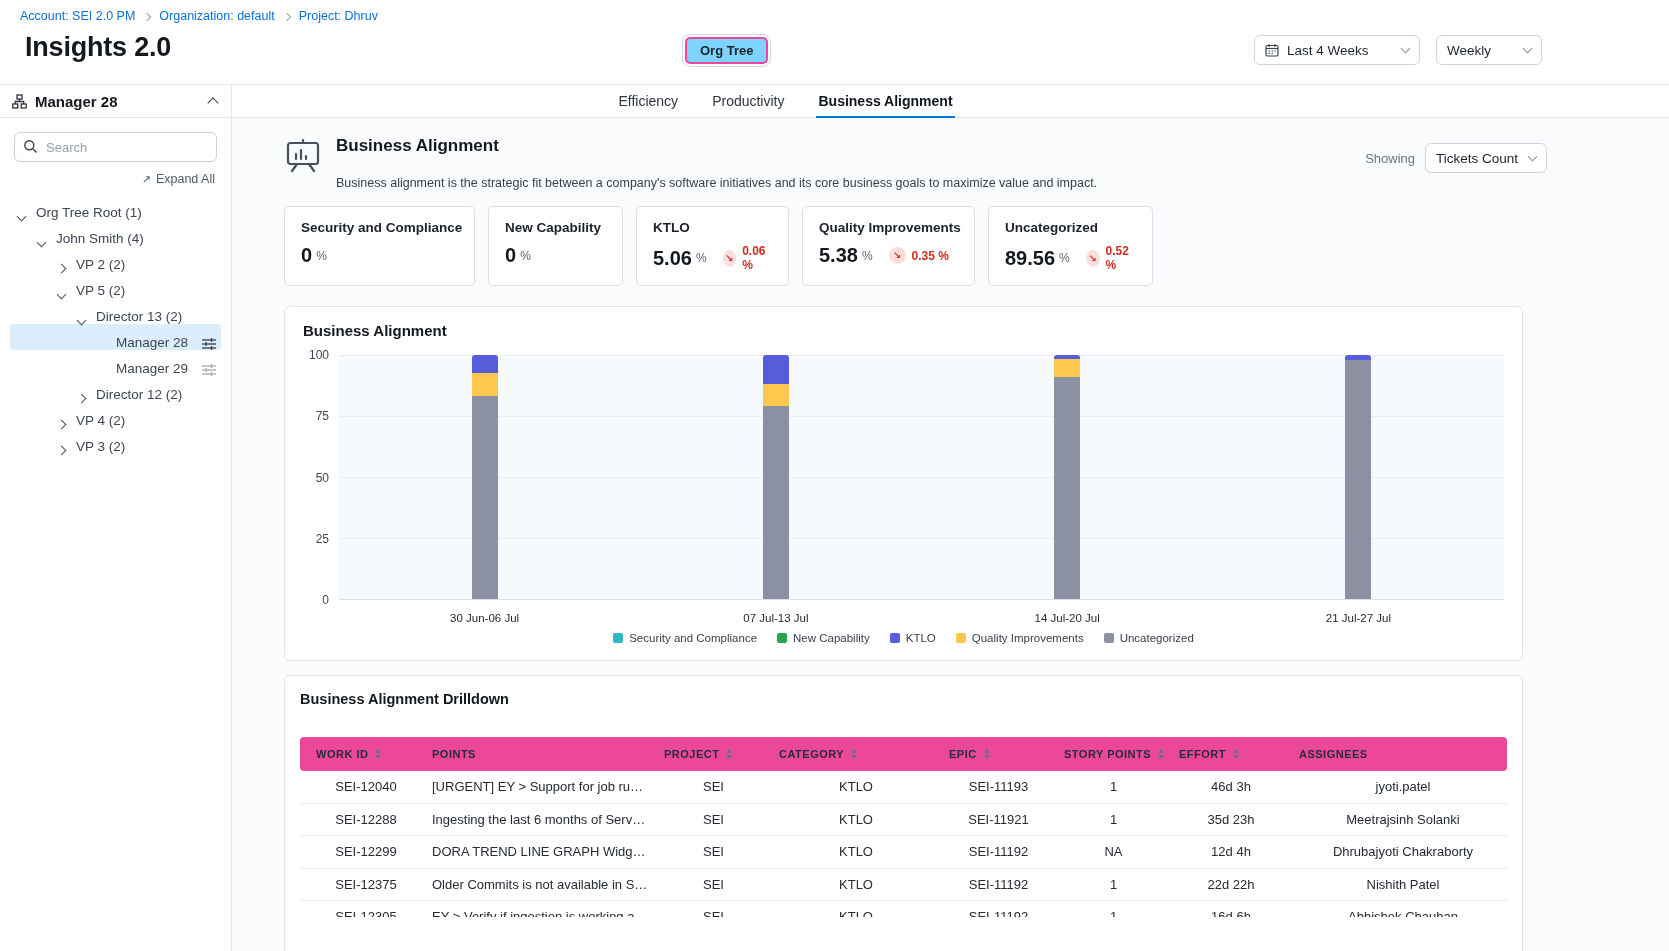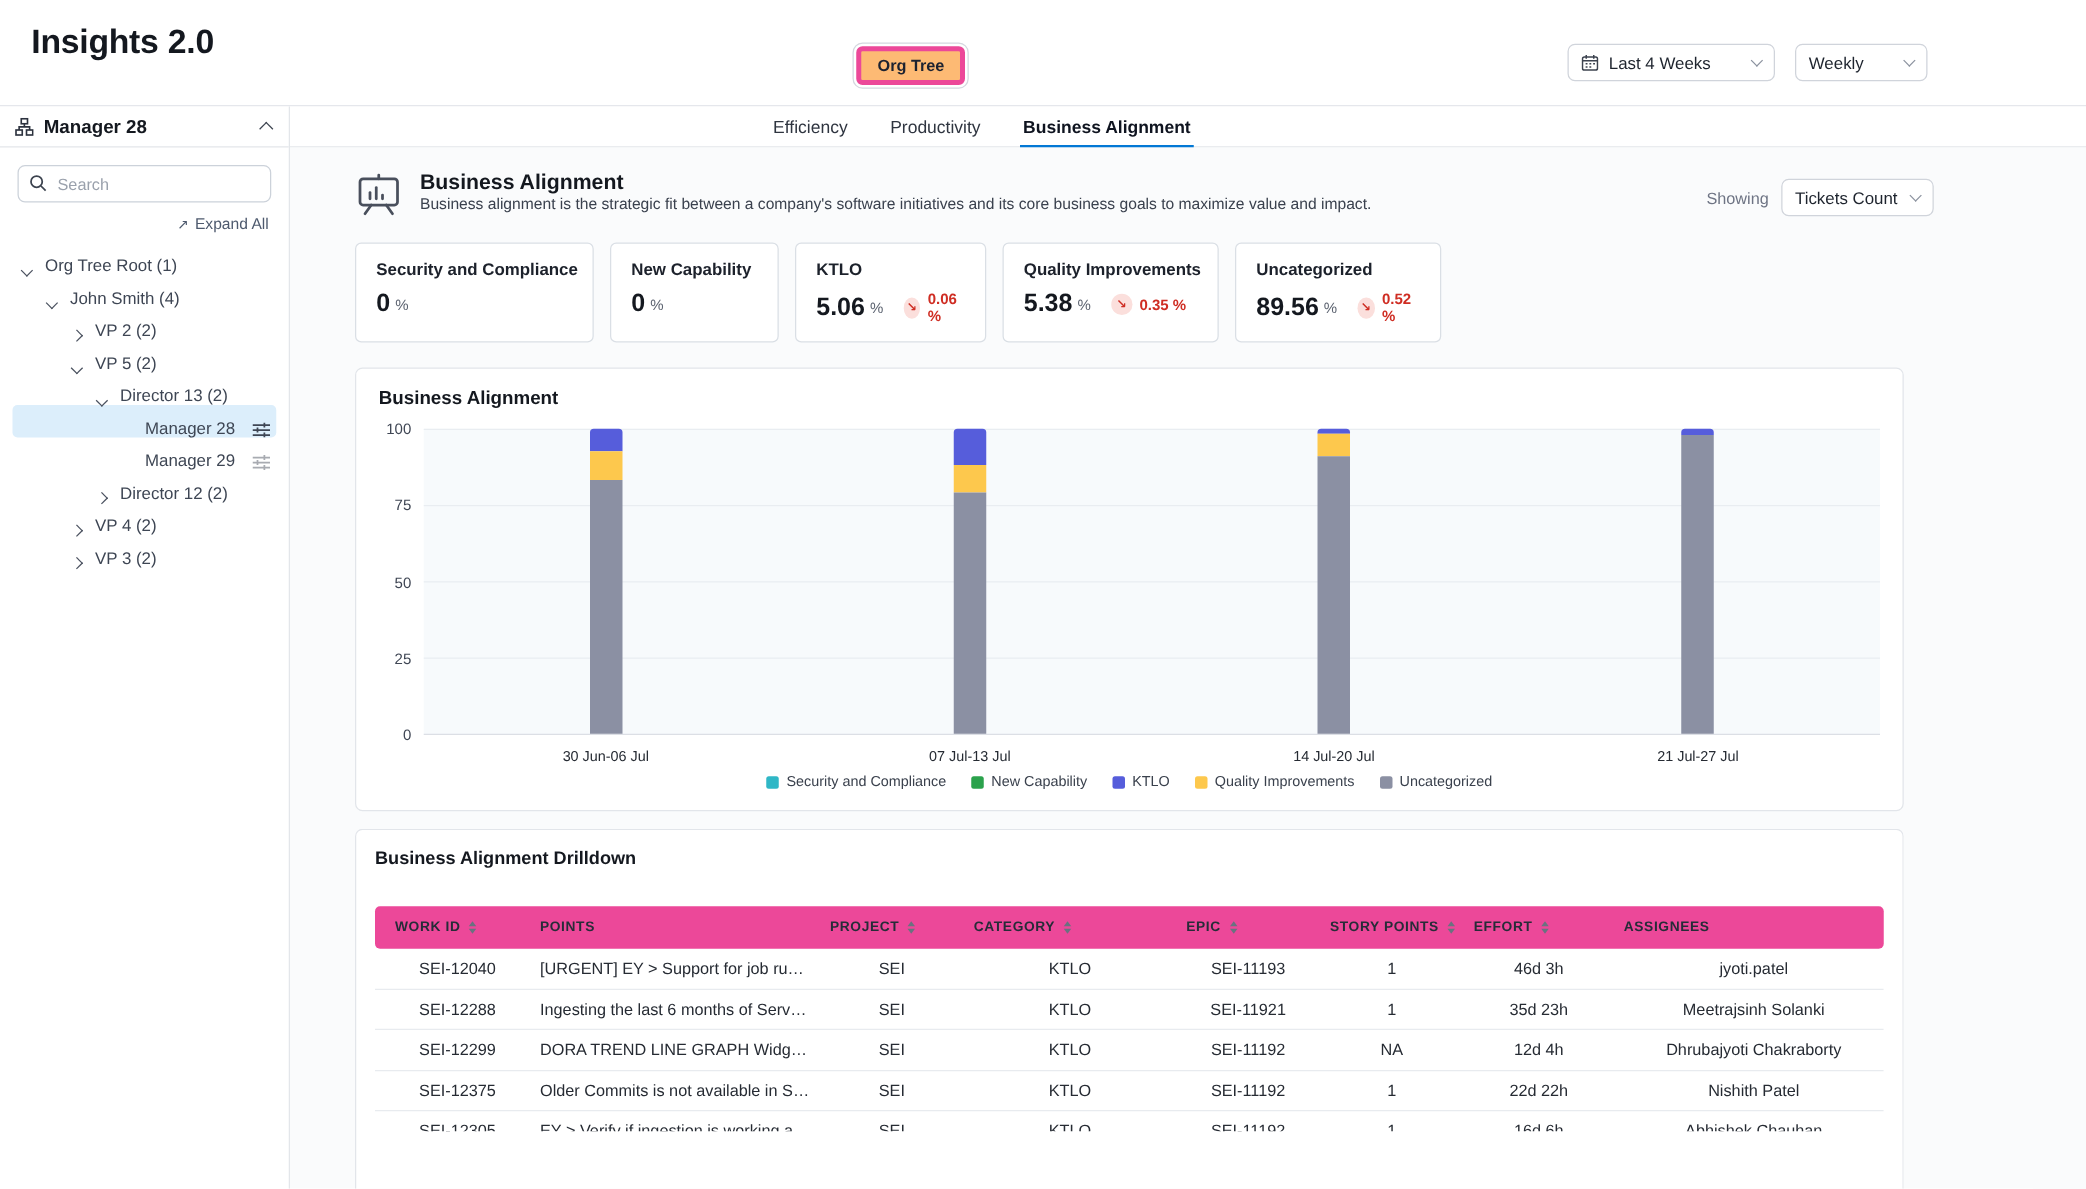--- a/index.html
+++ b/index.html
@@ -6,21 +6,21 @@
   html,body { width:1669px; height:951px; overflow:hidden; background:#fff;
     font-family:"Liberation Sans","DejaVu Sans",sans-serif; color:#1b1f27; }
 
   
   .top-header { position:relative; height:85px; padding:9px 0 0 20px; border-bottom:1px solid #e5e7ec; background:#fff; }
   .breadcrumb { display:flex; align-items:center; gap:9px; font-size:12.5px; }
   .crumb { color:#0b6fd9; cursor:pointer; }
   .crumb-sep { width:6px; height:6px; border-right:1.4px solid #98a0ad; border-bottom:1.4px solid #98a0ad; transform:rotate(-45deg); margin-top:1px; }
   .page-title { font-size:27px; font-weight:700; margin:9px 0 0 5px; letter-spacing:-0.2px; color:#14181f; }
   .orgtree-outer { position:absolute; left:682px; top:34px; border:1px solid #d4d7df; border-radius:8px; padding:2px; background:#fff; cursor:pointer; }
-  .orgtree-inner { background:#fdba74; border:4px solid #ec4899; border-radius:5px; padding:4px 13px; font-size:13px; font-weight:600; color:#1c2230; }
+  .orgtree-inner { background:#7dd3fc; border:2px solid #ec4899; border-radius:5px; padding:4px 13px; font-size:13px; font-weight:600; color:#1c2230; }
   .header-controls { position:absolute; top:35px; right:127px; display:flex; gap:16px; }
   .select { display:flex; align-items:center; height:30px; border:1px solid #d0d4db; border-radius:6px; background:#fff; padding:0 10px; font-size:13.5px; color:#1e242e; cursor:pointer; }
   .select .lbl { flex:1; }
   .chev-down { width:7px; height:7px; border-right:1.5px solid #8a919e; border-bottom:1.5px solid #8a919e; transform:rotate(45deg); margin-top:-3px; margin-left:8px; }
   .sel-range { width:166px; }
   .sel-weekly { width:106px; }
   .cal-icon { margin-right:8px; display:flex; }
 
   
   .app-body { display:flex; height:866px; }
@@ -52,21 +52,21 @@
   .main { flex:1; display:flex; flex-direction:column; background:#fff; min-width:0; }
   .tabs-row { height:33px; border-bottom:1px solid #e3e6ea; display:flex; justify-content:center; gap:30px; padding-right:330px; background:#fff; }
   .tab { display:flex; align-items:center; padding:0 2px; margin-bottom:-1px; border-bottom:2px solid transparent; font-size:14px; color:#2f3540; cursor:pointer; }
   .tab.active { font-weight:700; color:#0f1420; border-color:#0278d5; }
   .content { flex:1; background:#fafbfc; padding:10px 146px 0 52px; overflow:hidden; }
 
   
   .section-header { position:relative; display:flex; gap:14px; margin-top:8px; }
   .section-icon { flex:none; margin-top:2px; }
   .section-title { font-size:17px; font-weight:800; color:#14181f; }
-  .section-desc { font-size:12.5px; color:#3a414e; margin-top:0; }
+  .section-desc { font-size:12.5px; color:#3a414e; margin-top:20px; }
   .showing { position:absolute; right:-24px; top:7px; display:flex; align-items:center; gap:10px; font-size:13px; color:#6e7484; }
   .sel-showing { width:122px; }
 
   
   .kpi-row { display:flex; gap:13px; margin-top:16px; }
   .kpi-card { background:#fff; border:1px solid #dadfe5; border-radius:5px; padding:13px 16px; height:80px; }
   .kpi-title { font-size:13.5px; font-weight:700; color:#1c212b; white-space:nowrap; }
   .kpi-value-row { margin-top:9px; display:flex; align-items:center; }
   .kpi-value { font-size:20px; font-weight:800; color:#14181f; }
   .kpi-unit { font-size:12px; color:#5c6370; margin-left:4px; }
@@ -99,20 +99,27 @@
   .tri-up { width:0; height:0; border-left:3.5px solid transparent; border-right:3.5px solid transparent; border-bottom:4.5px solid #6a7280; }
   .tri-down { width:0; height:0; border-left:3.5px solid transparent; border-right:3.5px solid transparent; border-top:4.5px solid #6a7280; }
   .tbody { height:146px; overflow:hidden; }
   .trow { height:32.5px; border-bottom:1px solid #e8ebef; font-size:13px; color:#262b33; }
   .td { padding-left:16px; white-space:nowrap; overflow:hidden; text-overflow:ellipsis;text-align:center; }
 </style>
 </head>
 <body>
 
 <div class="top-header">
+  <div class="breadcrumb">
+    <span class="crumb">Account: SEI 2.0 PM</span>
+    <span class="crumb-sep"></span>
+    <span class="crumb">Organization: default</span>
+    <span class="crumb-sep"></span>
+    <span class="crumb">Project: Dhruv</span>
+  </div>
   <div class="page-title">Insights 2.0</div>
 
   <div class="orgtree-outer">
     <div class="orgtree-inner">Org Tree</div>
   </div>
 
   <div class="header-controls">
     <div class="select sel-range">
       <span class="cal-icon">
         <svg width="14" height="14" viewBox="0 0 14 14" fill="none" stroke="#3c434f" stroke-width="1.2">

